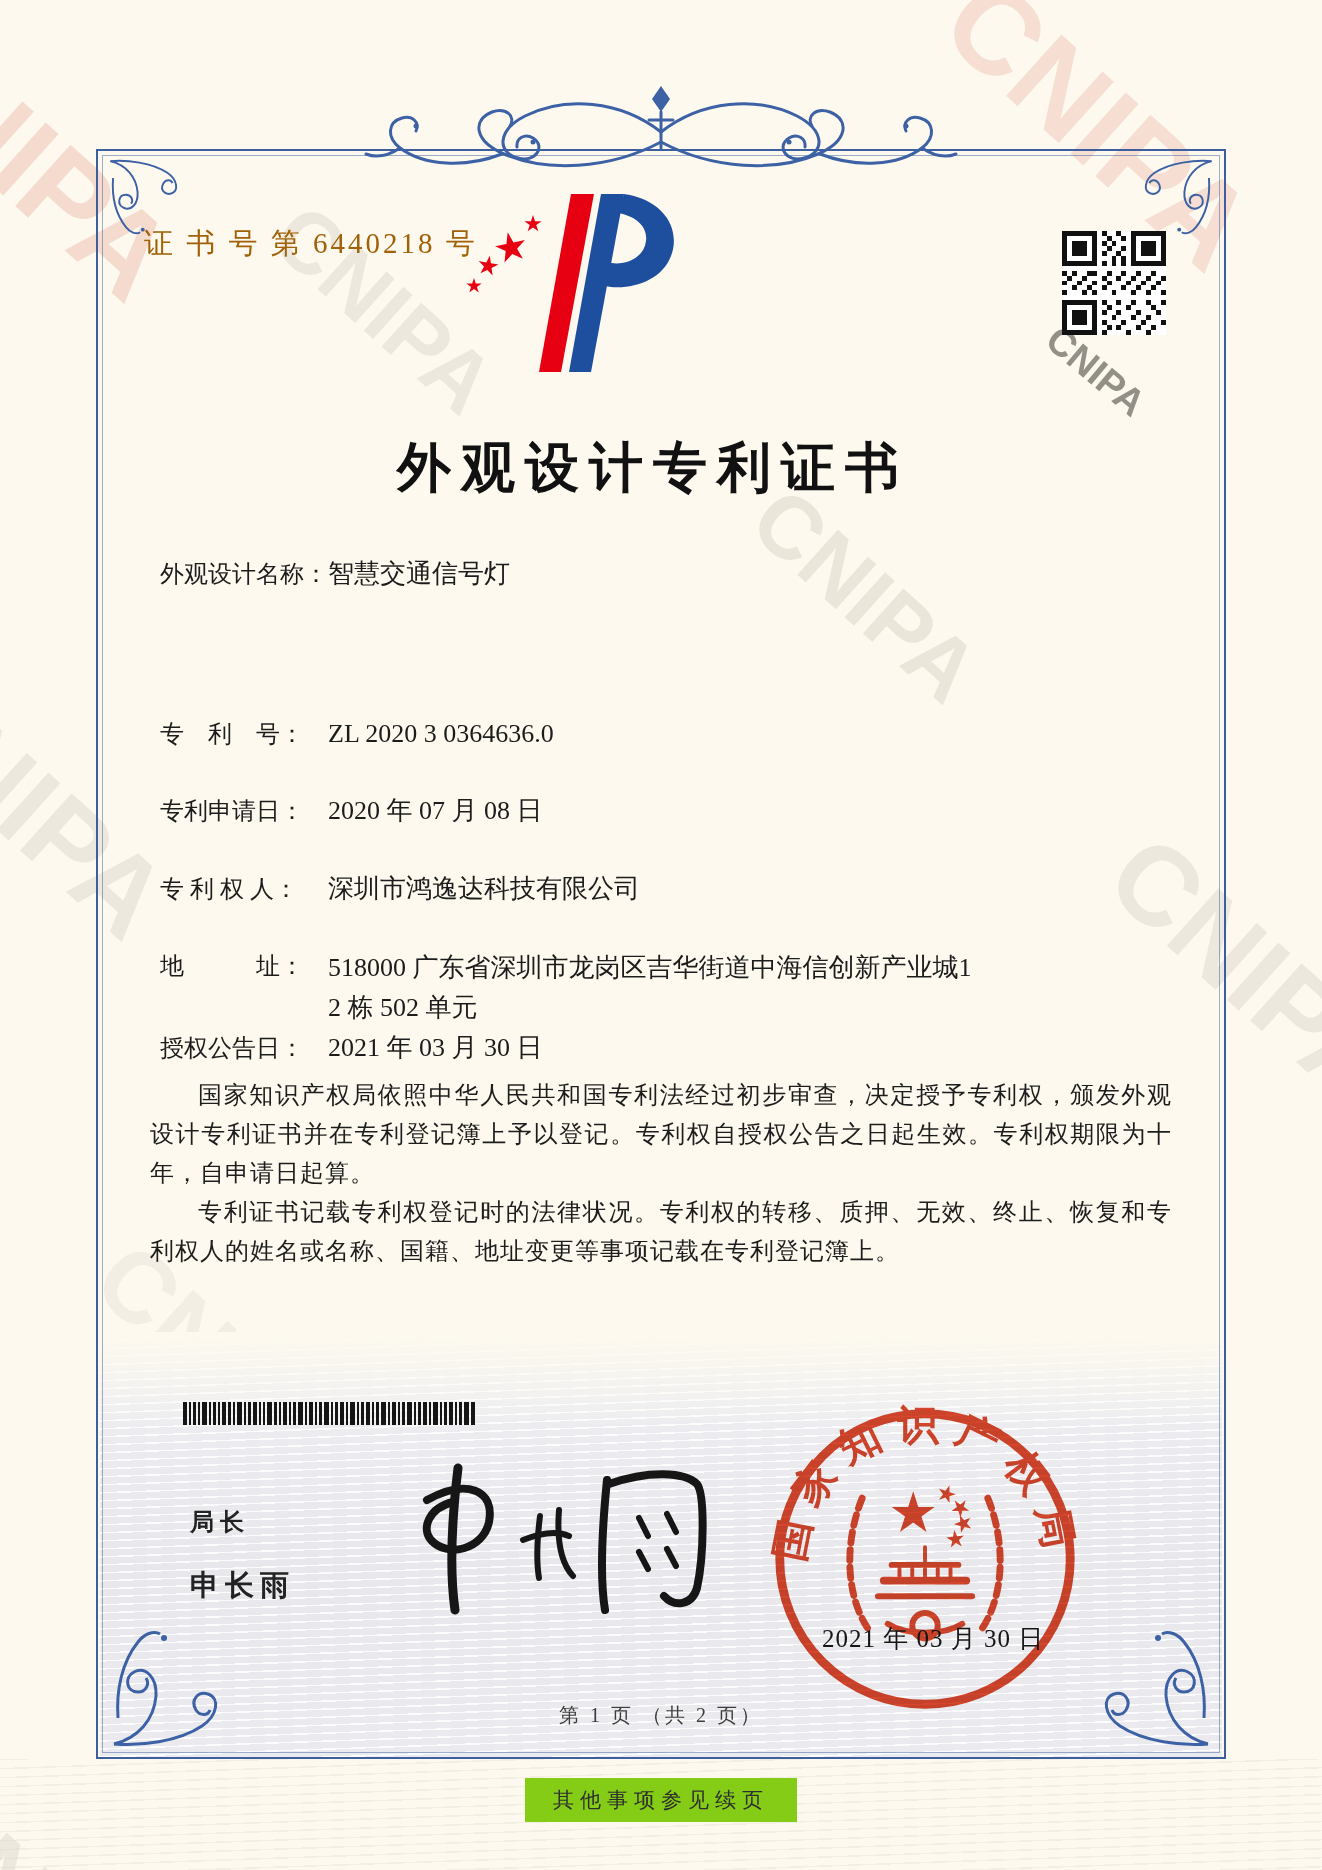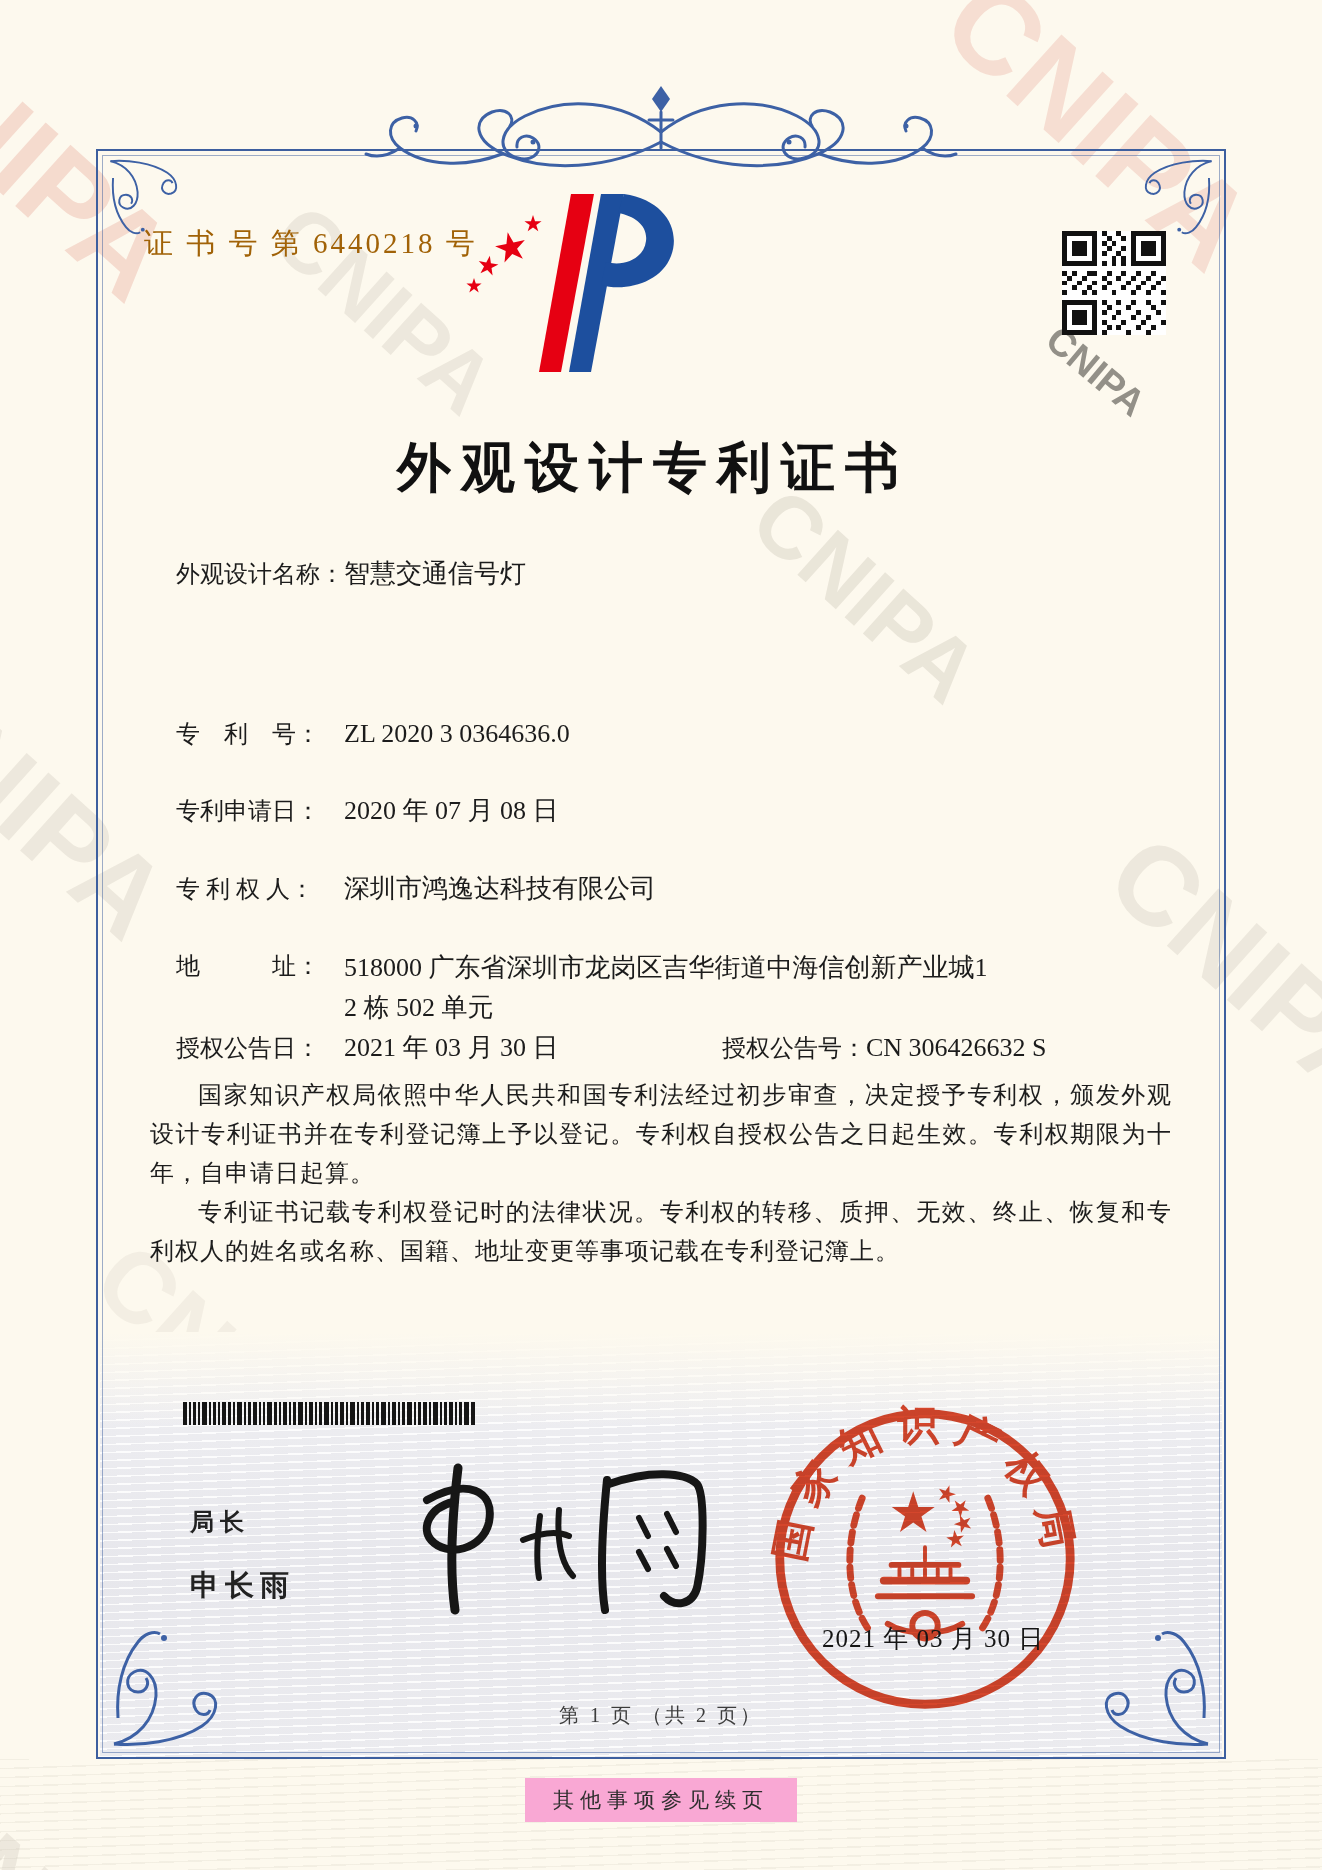--- a/index.html
+++ b/index.html
@@ -11,21 +11,21 @@
       transform-origin:0 0;white-space:nowrap;pointer-events:none;}
   
   .frame{position:absolute;left:96px;top:149px;width:1126px;height:1606px;
          border:2px solid #3d5f9f;}
   .frame::before{content:"";position:absolute;inset:4px;border:1px solid rgba(61,95,159,.5);}
   
   .cert-no{position:absolute;left:144px;top:224px;font-size:29px;letter-spacing:3px;color:#a16207;}
   .title{position:absolute;left:0;right:16px;top:396px;text-align:center;font-size:54px;font-weight:bold;
          letter-spacing:10px;color:#111;}
   
-  .frow{position:absolute;left:160px;width:1000px;color:#1c1c1c;margin-left:16px;}
+  .frow{position:absolute;left:160px;width:1000px;color:#1c1c1c;}
   .flabel{display:inline-block;width:168px;font-size:24px;vertical-align:top;line-height:36px;}
   .fval{font-size:26px;line-height:36px;vertical-align:top;}
   .addr{display:inline-block;}
   .addr-line{display:block;line-height:40px;}
   .grant-no{position:absolute;left:546px;top:0;}
   
   .paras{position:absolute;left:150px;top:1076px;width:1022px;color:#1d1d1d;}
   .paras p{margin:0;font-size:24px;line-height:39px;text-indent:2em;text-align:justify;letter-spacing:1px;}
   
   .wave-band{position:absolute;left:100px;top:1332px;width:1122px;height:426px;
@@ -37,21 +37,21 @@
     background:repeating-linear-gradient(178deg,rgba(190,185,168,.16) 0 1.5px,rgba(0,0,0,0) 1.5px 9px);}
   
   .issuer-label{position:absolute;left:190px;top:1506px;font-family:"Liberation Sans","DejaVu Sans",sans-serif;
       font-size:24px;font-weight:600;letter-spacing:6px;color:#222;}
   .issuer-name{position:absolute;left:190px;top:1566px;font-family:"Liberation Sans","DejaVu Sans",sans-serif;
       font-size:29px;font-weight:600;letter-spacing:6px;color:#222;}
   .seal-wrap{position:absolute;left:768px;top:1402px;width:314px;height:314px;mix-blend-mode:multiply;}
   .seal-date{position:absolute;left:822px;top:1622px;font-size:25px;letter-spacing:1px;color:#151515;z-index:6;}
   .page-info{position:absolute;left:0;right:0;top:1702px;text-align:center;font-size:20px;
       letter-spacing:3px;color:#3c3c3c;}
-  .cont-box{position:absolute;left:50%;top:1778px;transform:translateX(-50%);background:#f9a8d4;
+  .cont-box{position:absolute;left:50%;top:1778px;transform:translateX(-50%);background:#84cc16;
       padding:8px 28px;font-size:21px;letter-spacing:6px;color:#2e2e2e;white-space:nowrap;}
   svg{display:block;}
 </style>
 </head>
 <body>
 
 <div class="page">
 
   <svg width="0" height="0" style="position:absolute">
     <defs>
@@ -149,23 +149,20 @@
     <span class="flabel">专利申请日：</span><span class="fval">2020 年 07 月 08 日</span>
   </div>
   <div class="frow" style="top:871px">
     <span class="flabel">专 利 权 人：</span><span class="fval">深圳市鸿逸达科技有限公司</span>
   </div>
   <div class="frow" style="top:948px">
     <span class="flabel">地　　　址：</span><span class="fval addr"><span class="addr-line">518000 广东省深圳市龙岗区吉华街道中海信创新产业城1</span><span class="addr-line">2 栋 502 单元</span></span>
   </div>
   <div class="frow" style="top:1030px">
     <span class="flabel">授权公告日：</span><span class="fval">2021 年 03 月 30 日</span>
-    <span class="grant-no">
-      <span class="flabel" style="width:auto">授权公告号：</span><span class="fval">CN 306426632 S</span>
-    </span>
   </div>
 
   <div class="paras">
     <p>国家知识产权局依照中华人民共和国专利法经过初步审查，决定授予专利权，颁发外观设计专利证书并在专利登记簿上予以登记。专利权自授权公告之日起生效。专利权期限为十年，自申请日起算。</p>
     <p>专利证书记载专利权登记时的法律状况。专利权的转移、质押、无效、终止、恢复和专利权人的姓名或名称、国籍、地址变更等事项记载在专利登记簿上。</p>
   </div>
 
   <svg class="abs" style="left:183px;top:1402px" width="292" height="23" viewBox="0 0 292 23" shape-rendering="crispEdges">
     <path fill="#151515" d="M0 0h4v23h-4z M6 0h2v23h-2z M10 0h3v23h-3z M15 0h2v23h-2z M19 0h5v23h-5z M26 0h2v23h-2z M30 0h3v23h-3z M35 0h2v23h-2z M39 0h4v23h-4z M45 0h3v23h-3z M50 0h2v23h-2z M54 0h5v23h-5z M61 0h2v23h-2z M65 0h3v23h-3z M70 0h4v23h-4z M76 0h2v23h-2z M80 0h2v23h-2z M84 0h5v23h-5z M91 0h3v23h-3z M96 0h2v23h-2z M100 0h4v23h-4z M106 0h2v23h-2z M110 0h3v23h-3z M115 0h5v23h-5z M122 0h2v23h-2z M126 0h4v23h-4z M132 0h2v23h-2z M136 0h3v23h-3z M141 0h5v23h-5z M148 0h2v23h-2z M152 0h3v23h-3z M157 0h4v23h-4z M163 0h2v23h-2z M167 0h5v23h-5z M174 0h2v23h-2z M178 0h3v23h-3z M183 0h4v23h-4z M189 0h2v23h-2z M193 0h3v23h-3z M198 0h5v23h-5z M205 0h2v23h-2z M209 0h4v23h-4z M215 0h2v23h-2z M219 0h3v23h-3z M224 0h5v23h-5z M231 0h2v23h-2z M235 0h3v23h-3z M240 0h4v23h-4z M246 0h2v23h-2z M250 0h5v23h-5z M257 0h2v23h-2z M261 0h3v23h-3z M266 0h4v23h-4z M272 0h2v23h-2z M276 0h3v23h-3z M281 0h5v23h-5z M288 0h4v23h-4z"></path>
   </svg>

